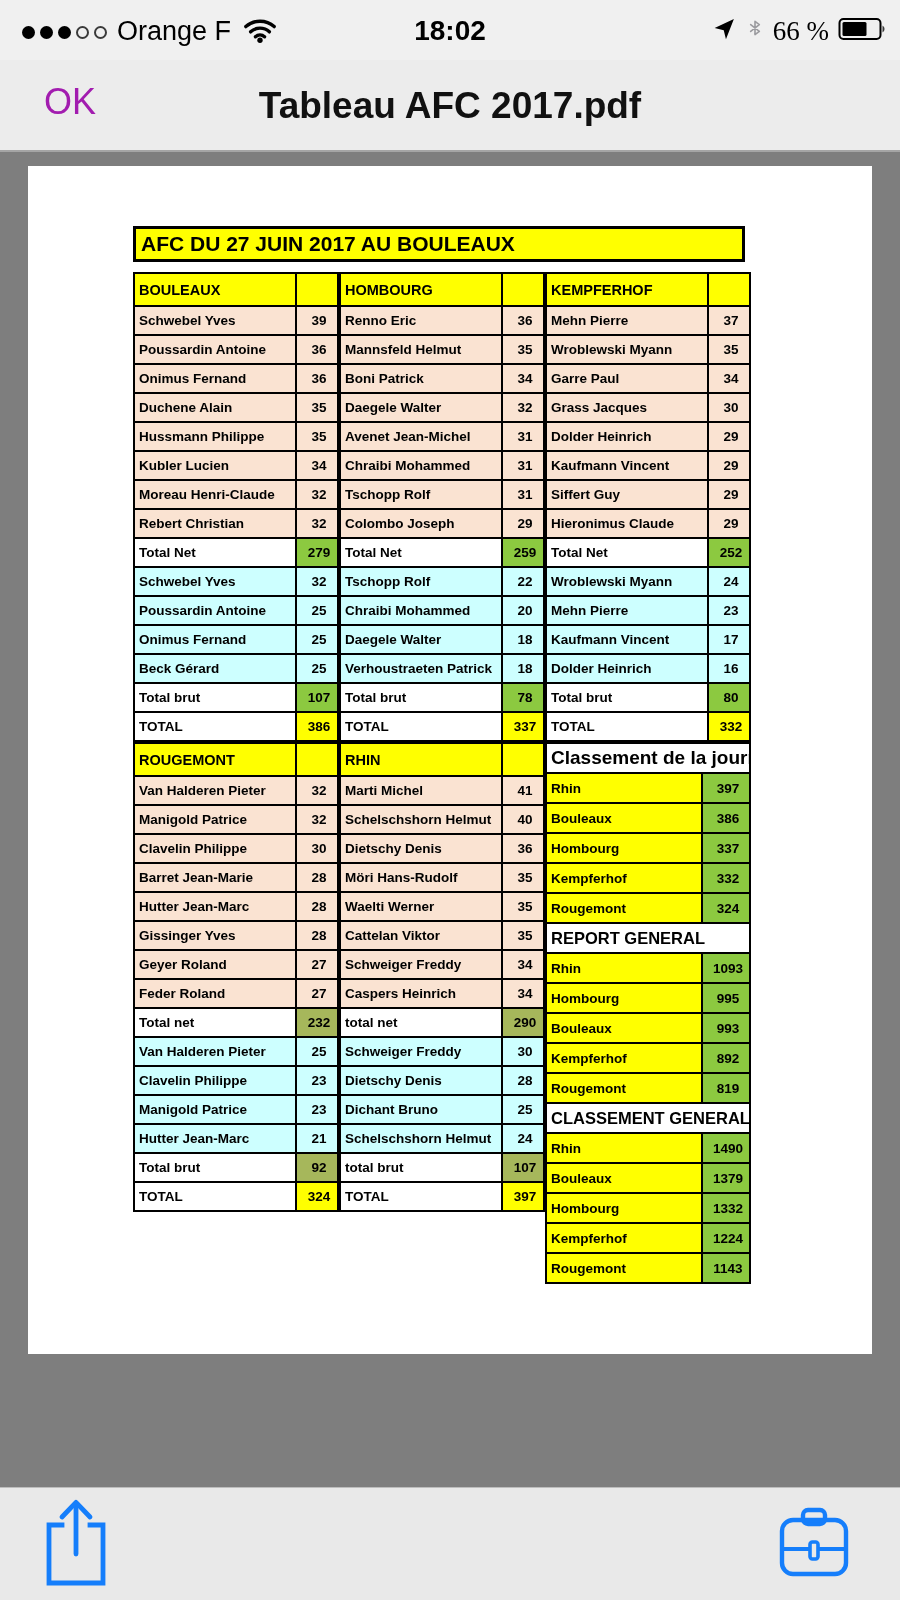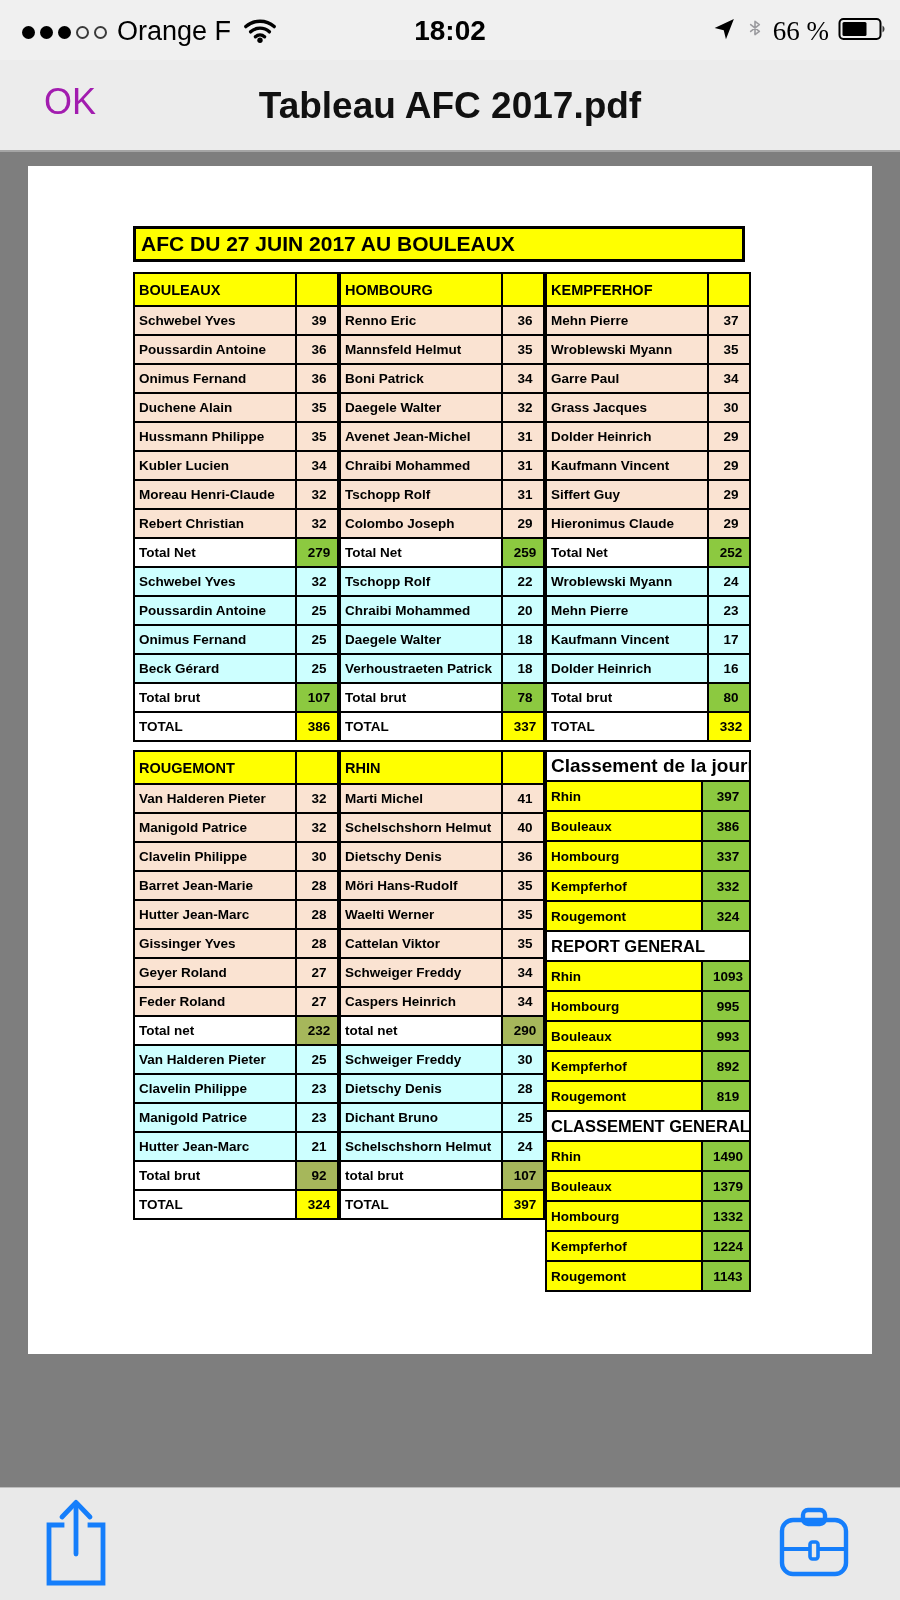--- a/index.html
+++ b/index.html
@@ -32,21 +32,21 @@
   
   .pdf-area{position:absolute;top:152px;left:0;width:900px;height:1091px;background:#7E7E7E;}
   .pdf-page{position:absolute;left:28px;top:14px;width:844px;height:1188px;background:#FFFFFF;}
   .doc{position:absolute;left:105px;top:60px;width:614px;}
   .banner{
     box-sizing:border-box;width:612px;height:36px;background:#FFFF00;border:3px solid #000;
     font-weight:700;font-size:21px;line-height:30px;padding-left:5px;color:#000;white-space:nowrap;
   }
   .tables-row{display:flex;align-items:flex-start;}
   .row1{margin-top:10px;}
-  .row2{margin-top:8px;}
+  .row2{}
   table.grp{border-collapse:collapse;table-layout:fixed;width:204px;}
   table.grp td{
     border:2px solid #000;height:29px;box-sizing:border-box;overflow:hidden;white-space:nowrap;
     font-size:13.5px;font-weight:700;color:#000;padding:0 0 0 4px;vertical-align:middle;
   }
   tr.hdr-row td{background:#FFFF00;height:33px;font-size:14.5px;}
   td.sc{text-align:center;padding:0;font-size:14px;}
   tr.peach td{background:#FAE3D2;}
   tr.cyan td{background:#CDFFFF;}
   td.lbl{background:#FFFFFF;}

